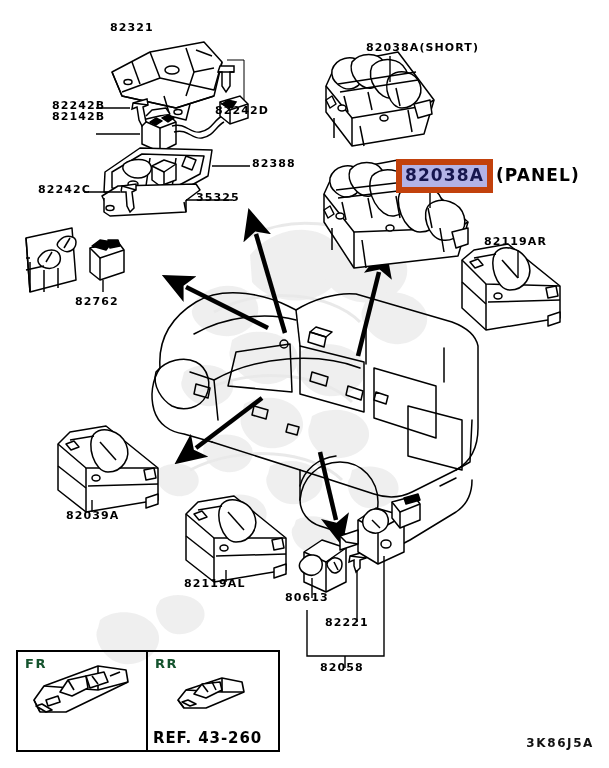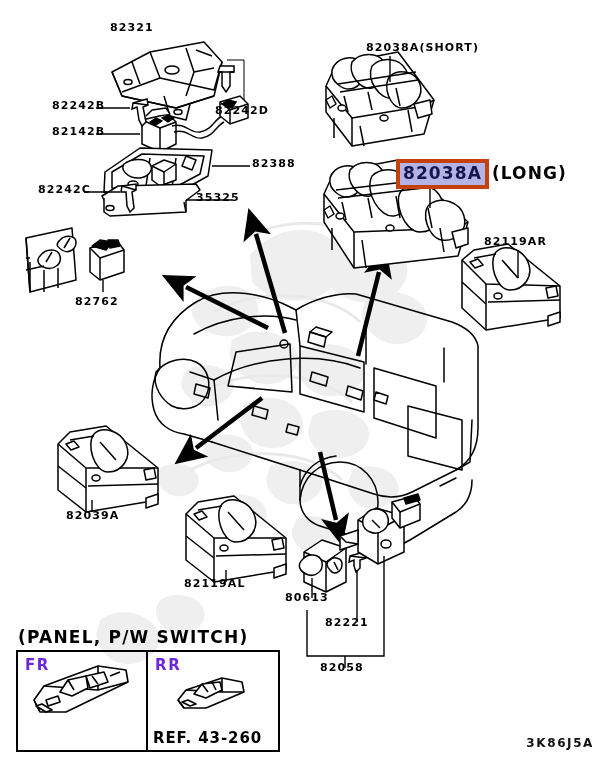--- a/index.html
+++ b/index.html
@@ -40,21 +40,21 @@
     white-space: nowrap;
     line-height: 1;
     font-family: "DejaVu Sans", "Liberation Sans", sans-serif;
     font-size: 17px;
     font-weight: 700;
     letter-spacing: 1.1px;
   }
   .hl-box {
     display: inline-block;
     background: #b3b3e6;
-    border: 4px solid #c2410c;
+    border: 6px solid #c2410c;
     color: #16164f;
     padding: 2px 3px 3px 3px;
     box-sizing: border-box;
   }
   .hl-tail {
     color: #000000;
     padding-left: 3px;
   }
   .legend-title {
     position: absolute;
@@ -81,24 +81,24 @@
     flex: 1 1 50%;
     box-sizing: border-box;
   }
   .legend-cell.first {
     border-right: 2px solid #000;
   }
   .cell-tag {
     position: absolute;
     left: 7px;
     top: 4px;
-    font-size: 15px;
+    font-size: 13px;
     font-weight: 700;
     letter-spacing: 1.6px;
-    color: #6d28d9;
+    color: #14532d;
   }
   .cell-ref {
     position: absolute;
     left: 5px;
     bottom: 3px;
     font-size: 15px;
     font-weight: 700;
     letter-spacing: 0.9px;
     color: #000;
     white-space: nowrap;
@@ -514,39 +514,38 @@
       <path d="M222,678 L222,692"></path>
       <path d="M194,694 L202,684 L220,682 L222,690 L206,698 Z"></path>
       <path d="M202,684 L208,692"></path>
       <path d="M212,682 L216,690"></path>
       <path d="M182,702 L190,706 L196,704 L188,700 Z"></path>
     </g>
   </svg>
 
   <span class="lbl" style="left:110px; top:22px;">82321</span>
   <span class="lbl" style="left:52px;  top:100px;">82242B</span>
-  <span class="lbl" style="left:52px;  top:126px;">82142B</span>
+  <span class="lbl" style="left:52px;  top:111px;">82142B</span>
   <span class="lbl" style="left:215px; top:105px;text-align:center;">82242D</span>
   <span class="lbl" style="left:252px; top:158px;">82388</span>
   <span class="lbl" style="left:38px;  top:184px;">82242C</span>
   <span class="lbl" style="left:196px; top:192px;">35325</span>
   <span class="lbl" style="left:75px;  top:296px;">82762</span>
   <span class="lbl" style="left:366px; top:42px;">82038A(SHORT)</span>
   <span class="lbl" style="left:484px; top:236px;">82119AR</span>
   <span class="lbl" style="left:66px;  top:510px;">82039A</span>
   <span class="lbl" style="left:184px; top:578px;">82119AL</span>
   <span class="lbl" style="left:285px; top:592px;">80613</span>
   <span class="lbl" style="left:325px; top:617px;">82221</span>
   <span class="lbl" style="left:320px; top:662px;">82058</span>
 
   <span class="hl-wrap" style="left:396px; top:159px;">
-    <span class="hl-box">82038A</span><span class="hl-tail">(LONG)</span>
+    <span class="hl-box">82038A</span><span class="hl-tail">(PANEL)</span>
   </span>
 
-  <span class="legend-title">(PANEL, P/W SWITCH)</span>
 
   <div class="legend-box">
     <div class="legend-cell first">
       <span class="cell-tag">FR</span>
     </div>
     <div class="legend-cell">
       <span class="cell-tag">RR</span>
       <span class="cell-ref">REF. 43-260</span>
     </div>
   </div>

